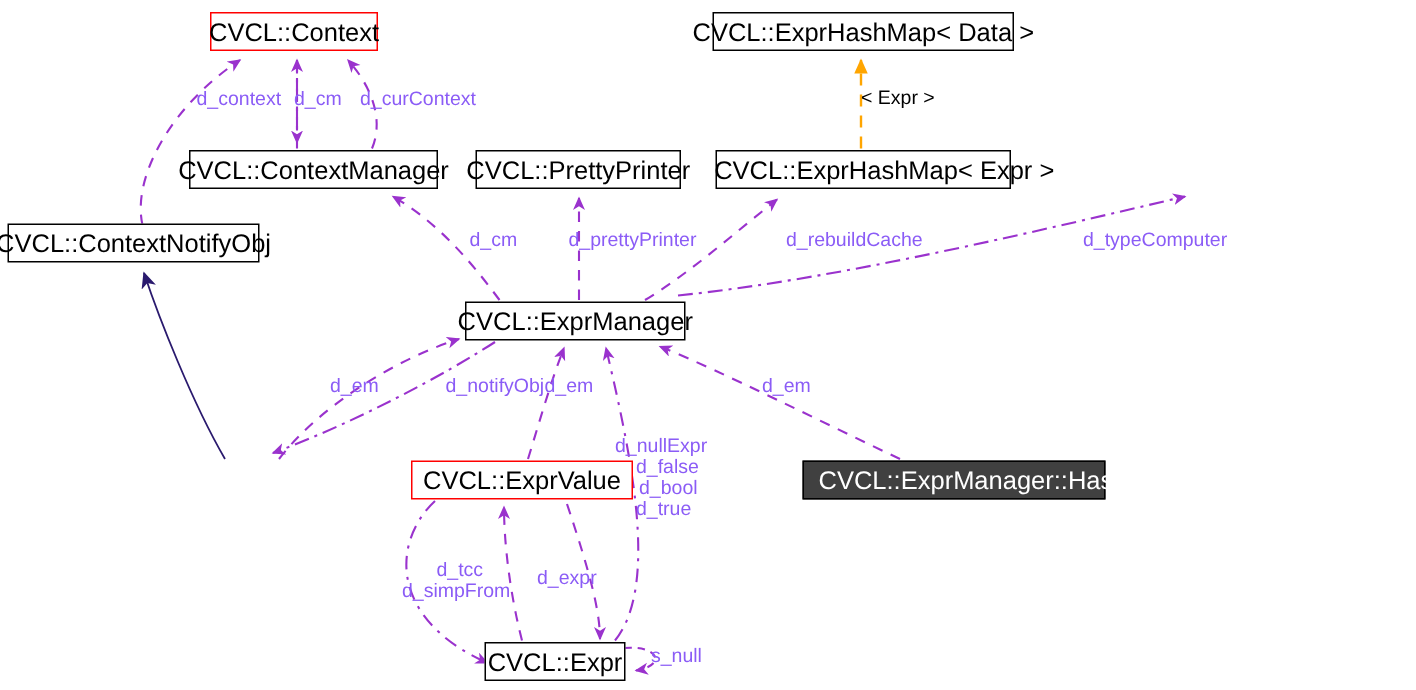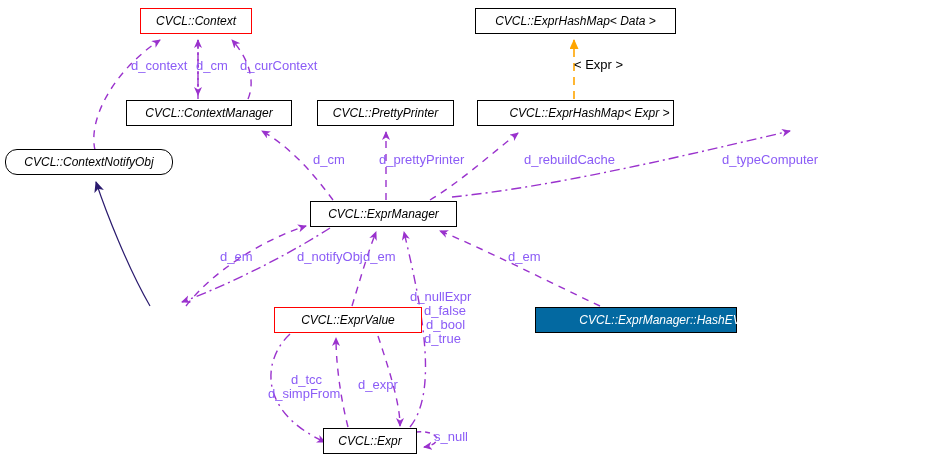--- a/index.html
+++ b/index.html
@@ -23,32 +23,31 @@
     height: 460px;
   }
   .node {
     position: absolute;
     box-sizing: border-box;
     display: flex;
     align-items: center;
     justify-content: center;
     background: #ffffff;
     border: 1px solid #000000;
-    font-size: 12px;
+    font-size: 17px;
     color: #000000;
     white-space: nowrap;
     line-height: 1;
     letter-spacing: 0px;
-    font-style: italic;
   }
   .node.red {
     border: 1px solid #ff0000;
   }
   .node.solid-black {
-    background: #0369a1;
+    background: #404040;
     border: 1px solid #000000;
     color: #ffffff;
     padding-left: 48px;
   }
   .edge-label {
     position: absolute;
     font-size: 13px;
     color: #8b5cf6;
     white-space: nowrap;
     line-height: 14px;
@@ -119,21 +118,21 @@
 
   <div class="node" style="left:475px; top:8px; width:201px; height:26px;">CVCL::ExprHashMap&lt; Data &gt;</div>
 
   <div class="node" style="left:126px; top:100px; width:166px; height:26px;">CVCL::ContextManager</div>
 
   <div class="node" style="left:317px; top:100px; width:137px; height:26px;">CVCL::PrettyPrinter</div>
 
   <div class="node" style="left:477px; top:100px; width:197px; height:26px;padding-left:28px;">CVCL::ExprHashMap&lt; Expr &gt;</div>
 
 
-  <div class="node" style="left:5px; top:149px; width:168px; height:26px;border-radius:12px;">CVCL::ContextNotifyObj</div>
+  <div class="node" style="left:5px; top:149px; width:168px; height:26px;">CVCL::ContextNotifyObj</div>
 
   <div class="node" style="left:310px; top:201px; width:147px; height:26px;">CVCL::ExprManager</div>
 
 
   <div class="node red" style="left:274px; top:307px; width:148px; height:26px;">CVCL::ExprValue</div>
 
   <div class="node solid-black" style="left:535px; top:307px; width:202px; height:26px;">CVCL::ExprManager::HashEV</div>
 
   <div class="node" style="left:323px; top:428px; width:94px; height:26px;">CVCL::Expr</div>
 

